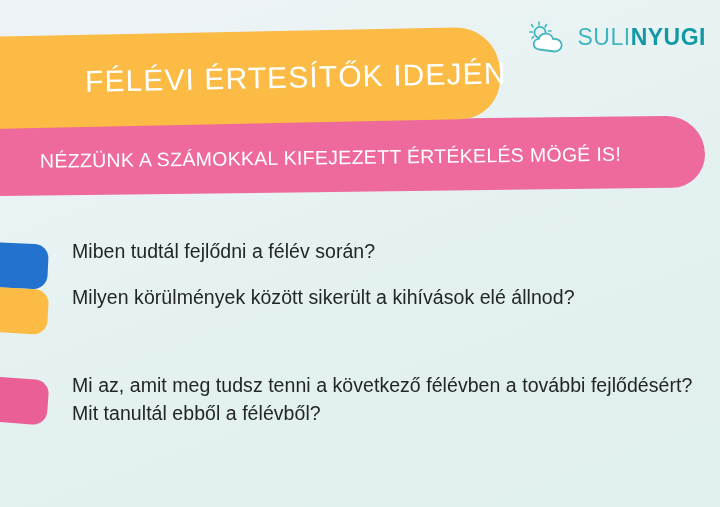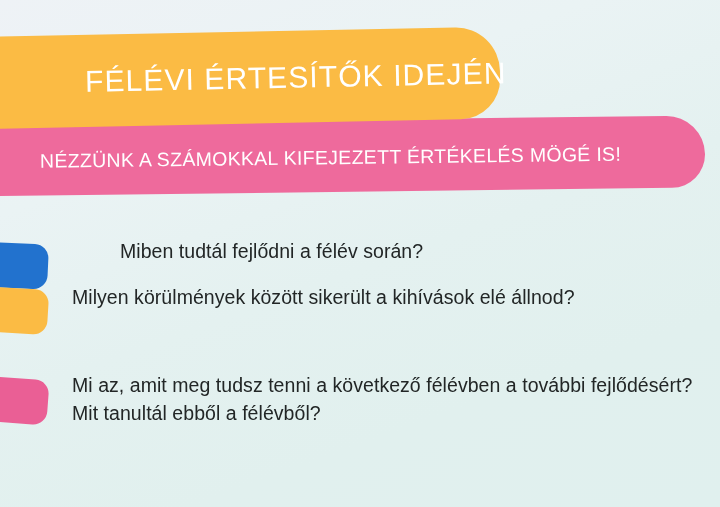--- a/index.html
+++ b/index.html
@@ -117,21 +117,21 @@
     left: 0;
     top: 232px;
     width: 720px;
   }
   .q-row {
     position: relative;
     display: flex;
     align-items: flex-start;
     min-height: 46px;
   }
-  .q-row-1 { margin-top: 6px; padding-left: 48px; }
+  .q-row-1 { margin-top: 6px; }
   .q-row-2 { }
   .q-row-3 { margin-top: 42px; }
 
   .q-marker {
     position: absolute;
     left: -22px;
     width: 70px;
     height: 45px;
     border-radius: 5px 14px 14px 5px;
     flex: none;
@@ -160,20 +160,37 @@
     line-height: 1.42;
     font-weight: 400;
     letter-spacing: 0.05px;
   }
 </style>
 </head>
 <body>
 
 <div id="poster">
 
+  <div class="logo">
+    <span class="logo-icon-wrap">
+      <svg class="logo-icon" viewBox="0 0 42 34" xmlns="http://www.w3.org/2000/svg">
+        <g fill="none" stroke="#3fb6bd" stroke-width="1.5" stroke-linecap="round">
+          <line x1="10" y1="2" x2="10" y2="5"></line>
+          <line x1="17.5" y1="4.5" x2="16" y2="7"></line>
+          <line x1="2.5" y1="4.5" x2="4" y2="7"></line>
+          <line x1="0.8" y1="12" x2="3.5" y2="12"></line>
+          <line x1="19.5" y1="11" x2="22" y2="11"></line>
+          <line x1="3" y1="18.5" x2="4.6" y2="16.5"></line>
+        </g>
+        <circle cx="11" cy="12.5" r="5.6" fill="none" stroke="#3fb6bd" stroke-width="1.7"></circle>
+        <path d="M10.5 29.5c-3.2 0-5.8-2.4-5.8-5.3 0-2.7 2.2-5 5.1-5.3 0.8-3 3.7-5.2 7.1-5.2 3.5 0 6.5 2.3 7.2 5.4 0.5-0.1 1-0.2 1.6-0.2 3.9 0 7 2.8 7 6.3 0 3.5-3.1 6.3-7 6.3z" fill="#ffffff" stroke="#3fb6bd" stroke-width="1.8" stroke-linejoin="round"></path>
+      </svg>
+    </span>
+    <span class="logo-word"><span class="logo-suli">SULI</span><span class="logo-nyugi">NYUGI</span></span>
+  </div>
 
   <div class="banner-orange"></div>
   <div class="banner-orange-text">FÉLÉVI ÉRTESÍTŐK IDEJÉN</div>
 
   <div class="banner-pink"></div>
   <div class="banner-pink-text">NÉZZÜNK A SZÁMOKKAL KIFEJEZETT ÉRTÉKELÉS MÖGÉ IS!</div>
 
   <div class="questions">
 
     <div class="q-row q-row-1">

